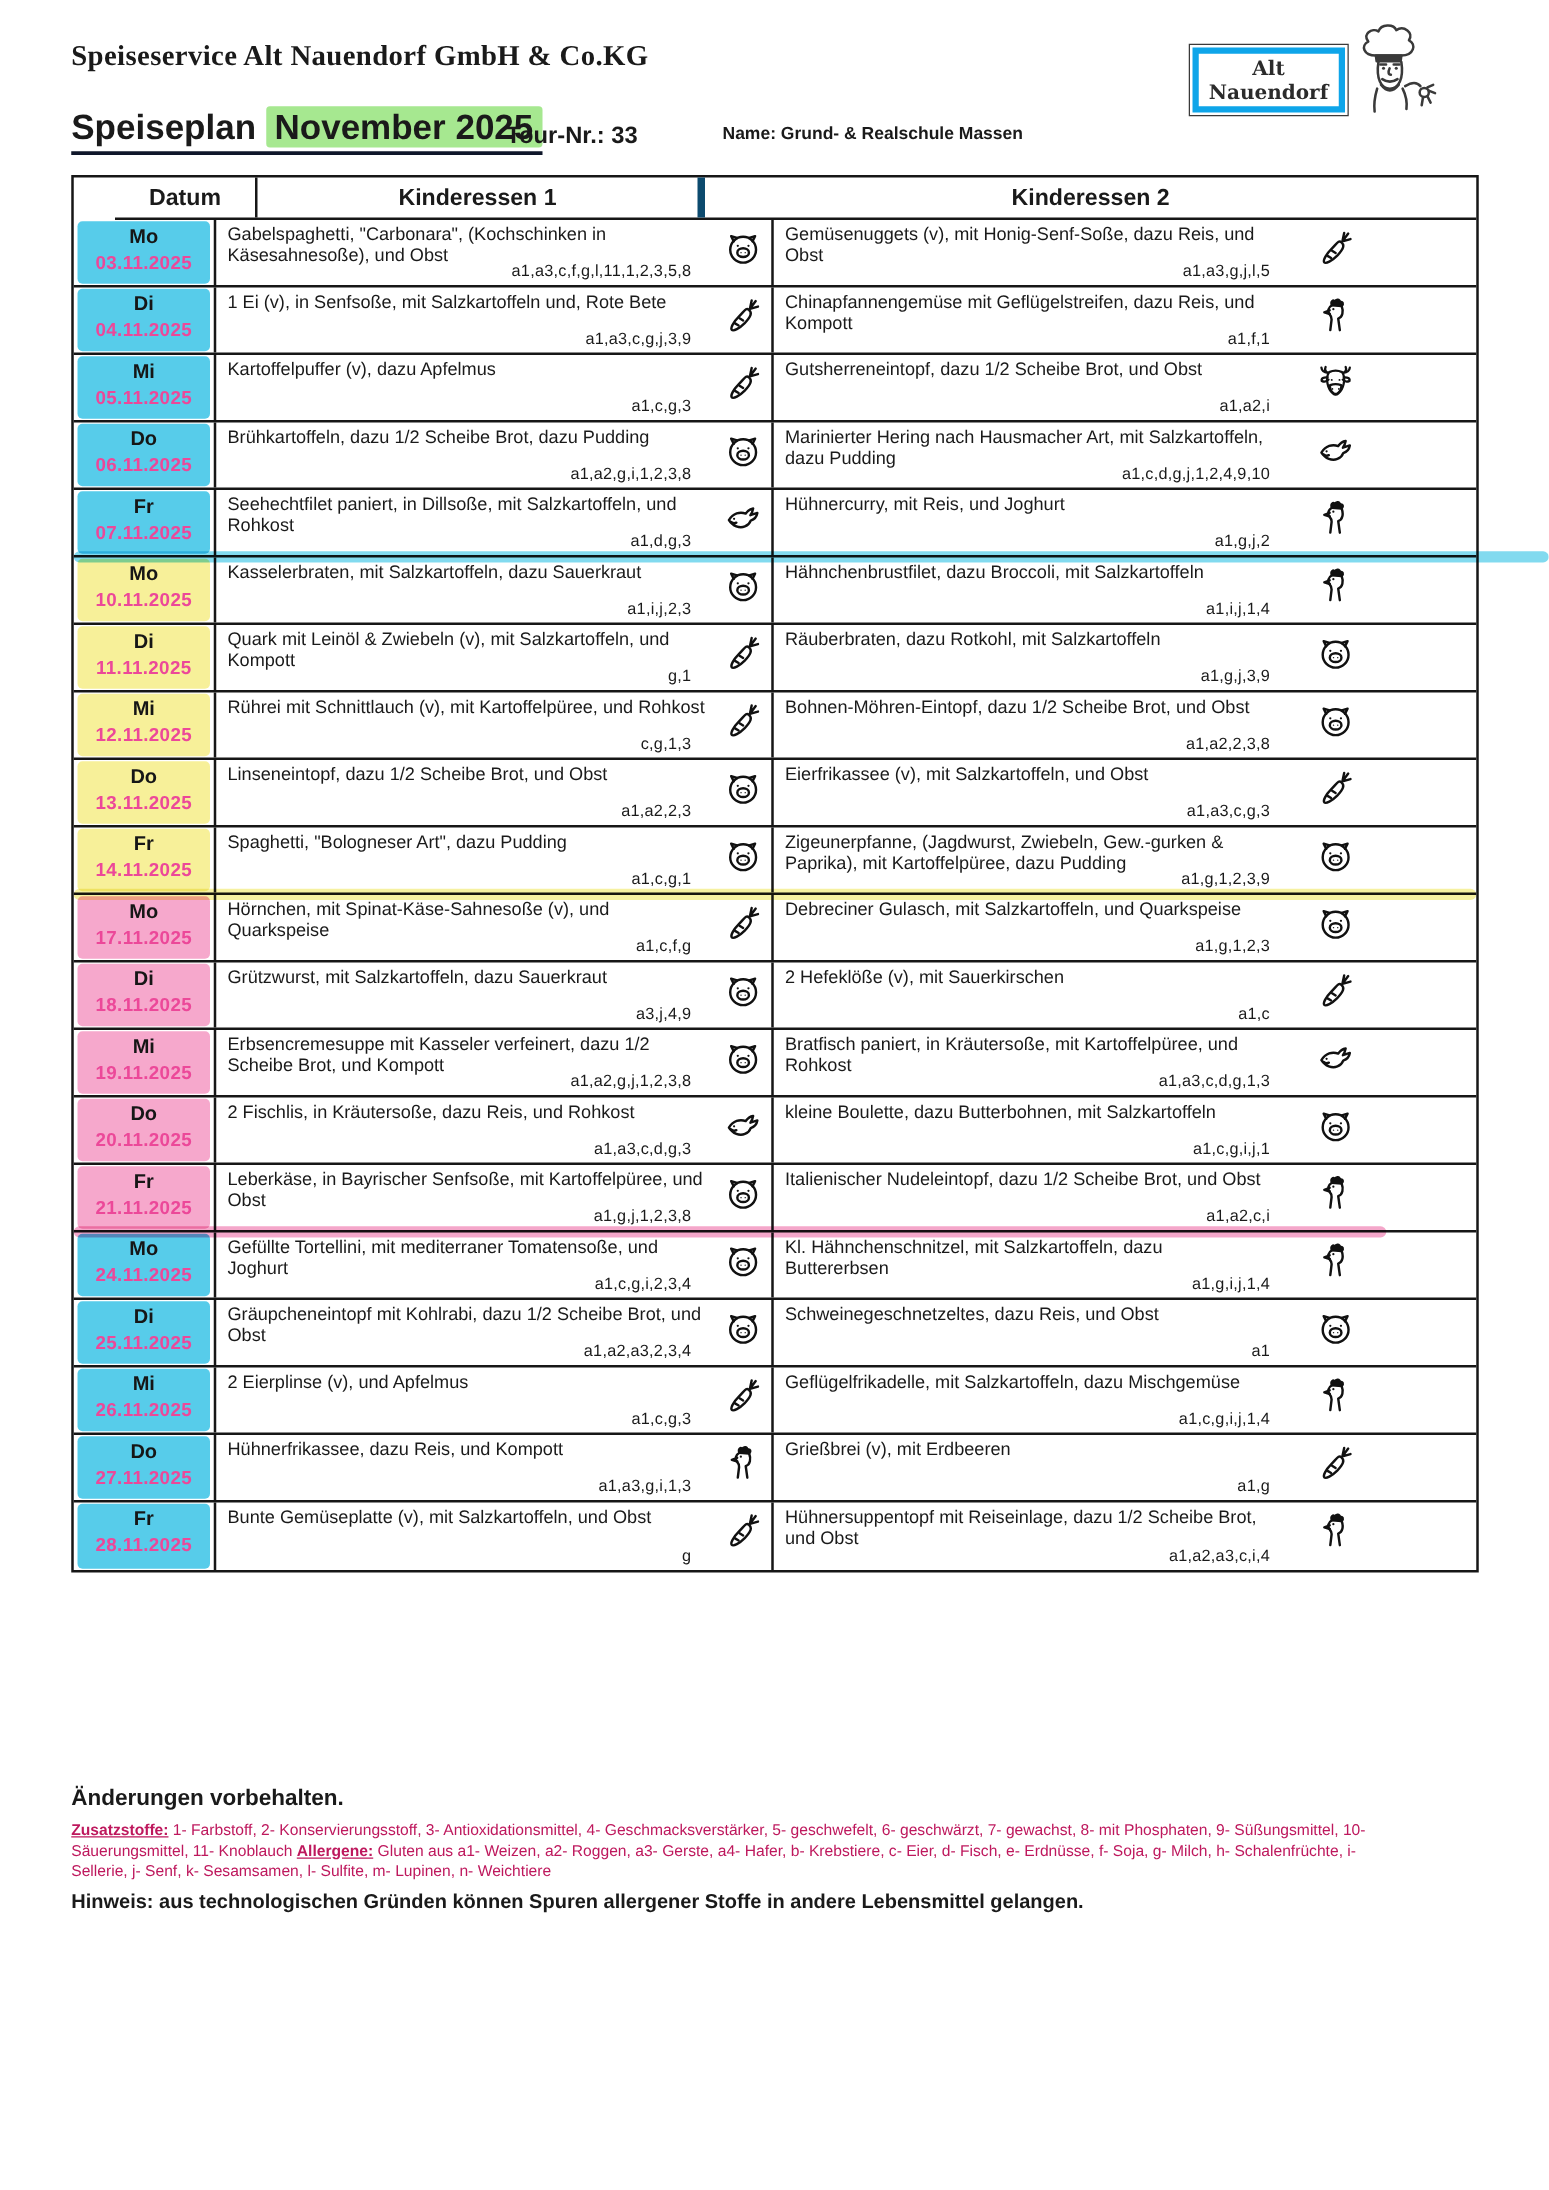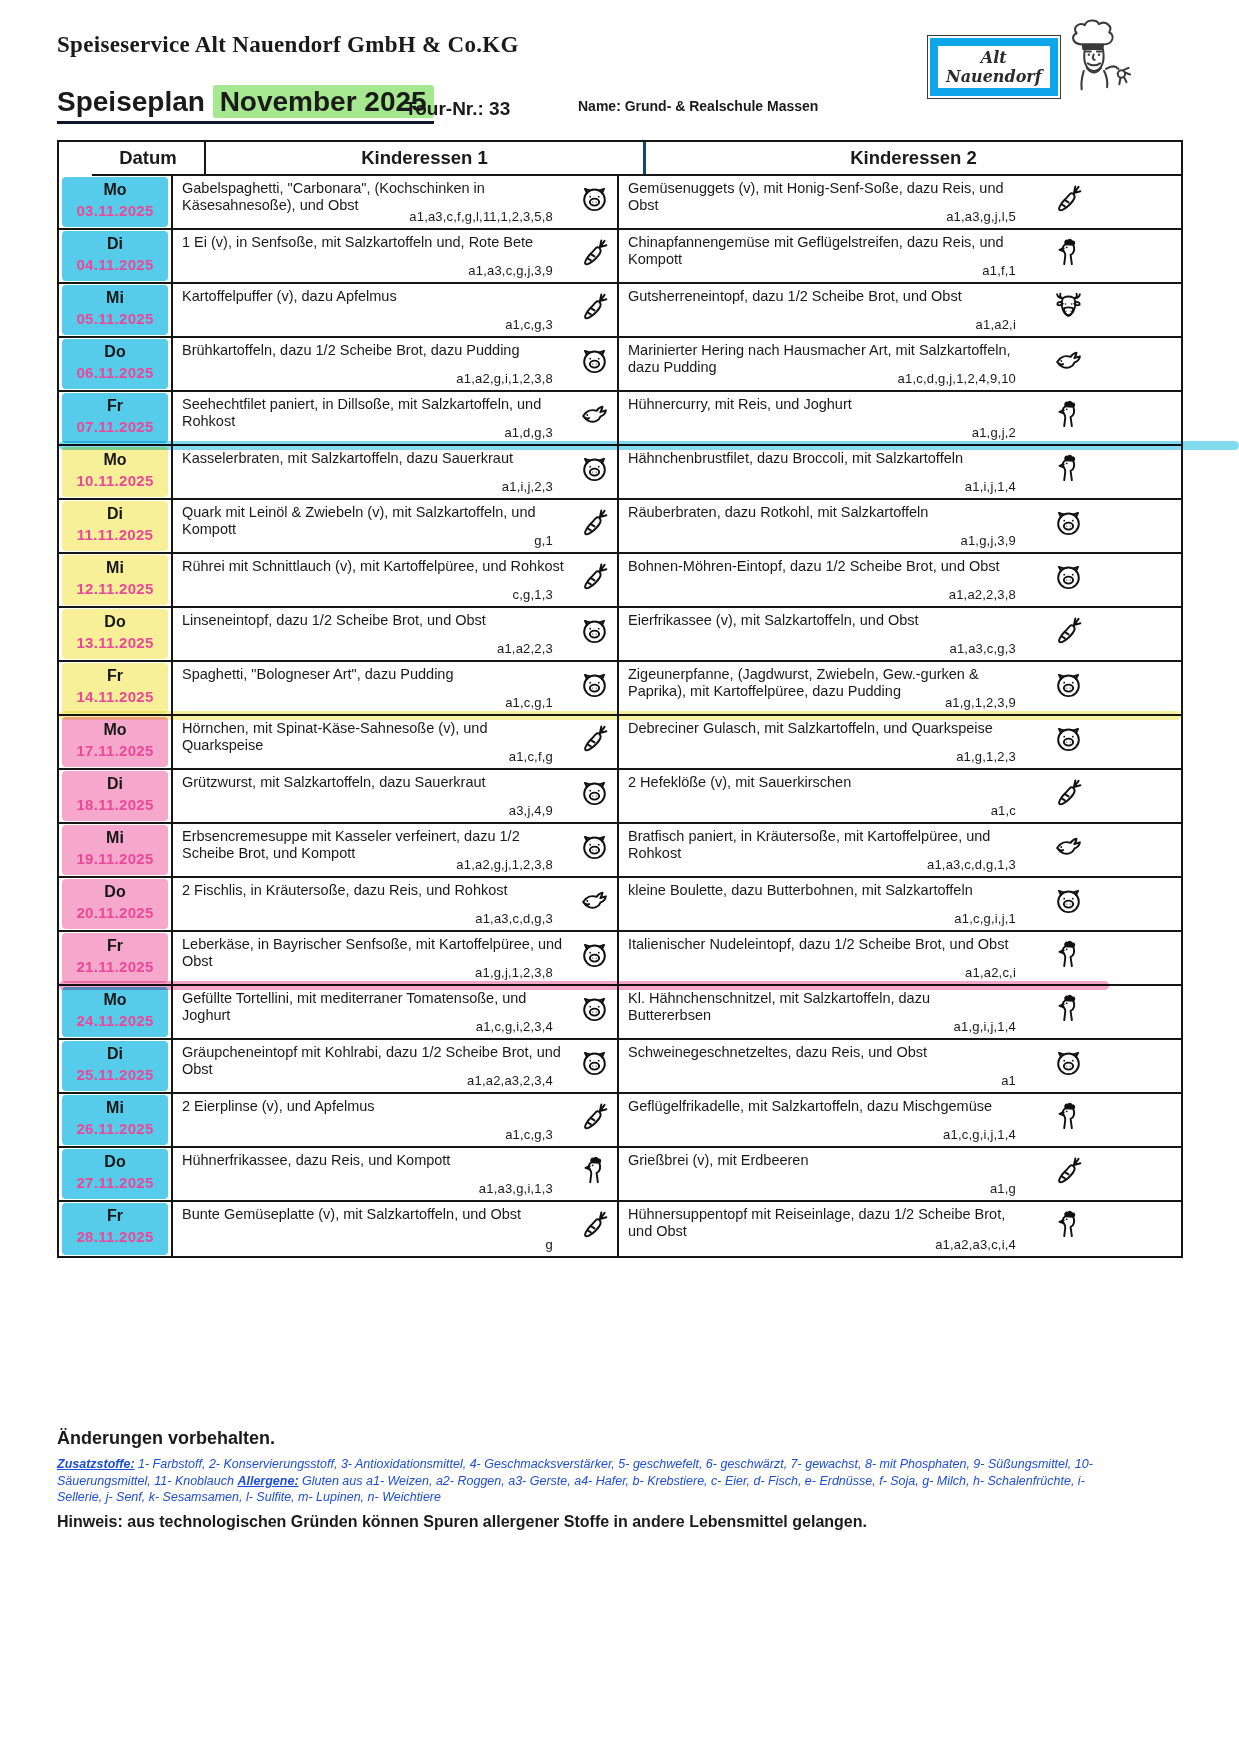--- a/index.html
+++ b/index.html
@@ -14,33 +14,33 @@
   
   .company { position:absolute; left:57px; top:32px; font-size:23px; font-weight:bold; letter-spacing:.3px;font-family:Liberation Serif, serif; }
   .titlebar { position:absolute; left:57px; top:86px; height:40px; }
   .main-title { display:inline-block; font-size:28px; font-weight:bold; border-bottom:3px solid #0f172a; padding-bottom:3px; }
   .hl-green { padding:1px 7px; border-radius:3px; }
   .tour { position:absolute; left:405px; top:98px; font-size:19px; font-weight:bold; }
   .school { position:absolute; left:578px; top:98px; font-size:14px; font-weight:bold; }
 
   .logo { position:absolute; left:930px; top:18px; display:flex; align-items:flex-start; }
   .logo-box {
-    margin-top:20px; border:8px solid #0ea5e9; outline:1.5px solid #3a3a3a; outline-offset:2px;
+    margin-top:20px; border:5px solid #0ea5e9; outline:1.5px solid #3a3a3a; outline-offset:2px;
     padding:2px 8px; text-align:center; color:#2b2b2b;
-    font-family:"DejaVu Serif", serif; font-style:italic; font-weight:bold;
-    font-size:16px; line-height:19px;
+    font-family:"DejaVu Serif", serif; font-weight:bold;
+    font-size:16px; line-height:19px;margin-left:24px;
   }
   .chef-svg { margin-left:4px; }
 
   
   .menu-table { position:absolute; left:57px; top:140px; width:1126px; border:2.5px solid #161616; background:#fff; }
   .thead { display:flex; height:34px; border-bottom:2px solid #161616;margin-left:33px; }
   .th { display:flex; align-items:center; justify-content:center; font-weight:bold; font-size:18.5px; }
   .th-date { width:114px; border-right:2px solid #161616; }
-  .th-k1 { width:440px; border-right:3px solid #0c4a6e; }
+  .th-k1 { width:358px; border-right:6px solid #0c4a6e; }
   .th-k2 { flex:1; }
 
   .row { display:flex; height:54px; border-bottom:2px solid #161616; position:relative; }
   .row:last-child { border-bottom:none; }
 
   .cell-date { width:114px; border-right:2px solid #161616; position:relative; text-align:center; }
   .date-fill { position:absolute; top:1px; bottom:1px; left:3px; right:3px; border-radius:4px; opacity:.9; }
   .day { position:relative; font-weight:bold; font-size:16px; margin-top:5px; color:#161616; }
   .dateline { position:relative; font-weight:bold; font-size:15px; margin-top:3px; letter-spacing:.3px; color:#ec4899; }
 
@@ -54,21 +54,21 @@
   .meal-icon { position:absolute; top:7px; right:7px; width:31px; height:31px; }
   .cell-k2 .meal-icon { right:97px; }
   .meal-icon svg { width:100%; height:100%; }
 
   
   .hl-bar { position:absolute; height:9px; bottom:-6px; left:0; border-radius:5px; mix-blend-mode:multiply; opacity:.65; z-index:4; }
 
   
   .footer { position:absolute; left:57px; top:1428px; width:1060px; }
   .changes { font-size:18px; font-weight:bold; margin-bottom:7px; }
-  .additives { font-size:12.5px; line-height:16.5px; color:#1d4ed8;font-style:italic; }
+  .additives { font-size:12.5px; line-height:16.5px; color:#be185d; }
   .additives .lbl { font-weight:bold; text-decoration:underline; }
   .hinweis { margin-top:7px; font-size:16px; font-weight:bold; }
 </style>
 </head>
 <body>
 
 <div class="page">
 
   <div class="company">Speiseservice Alt Nauendorf GmbH &amp; Co.KG</div>
 

